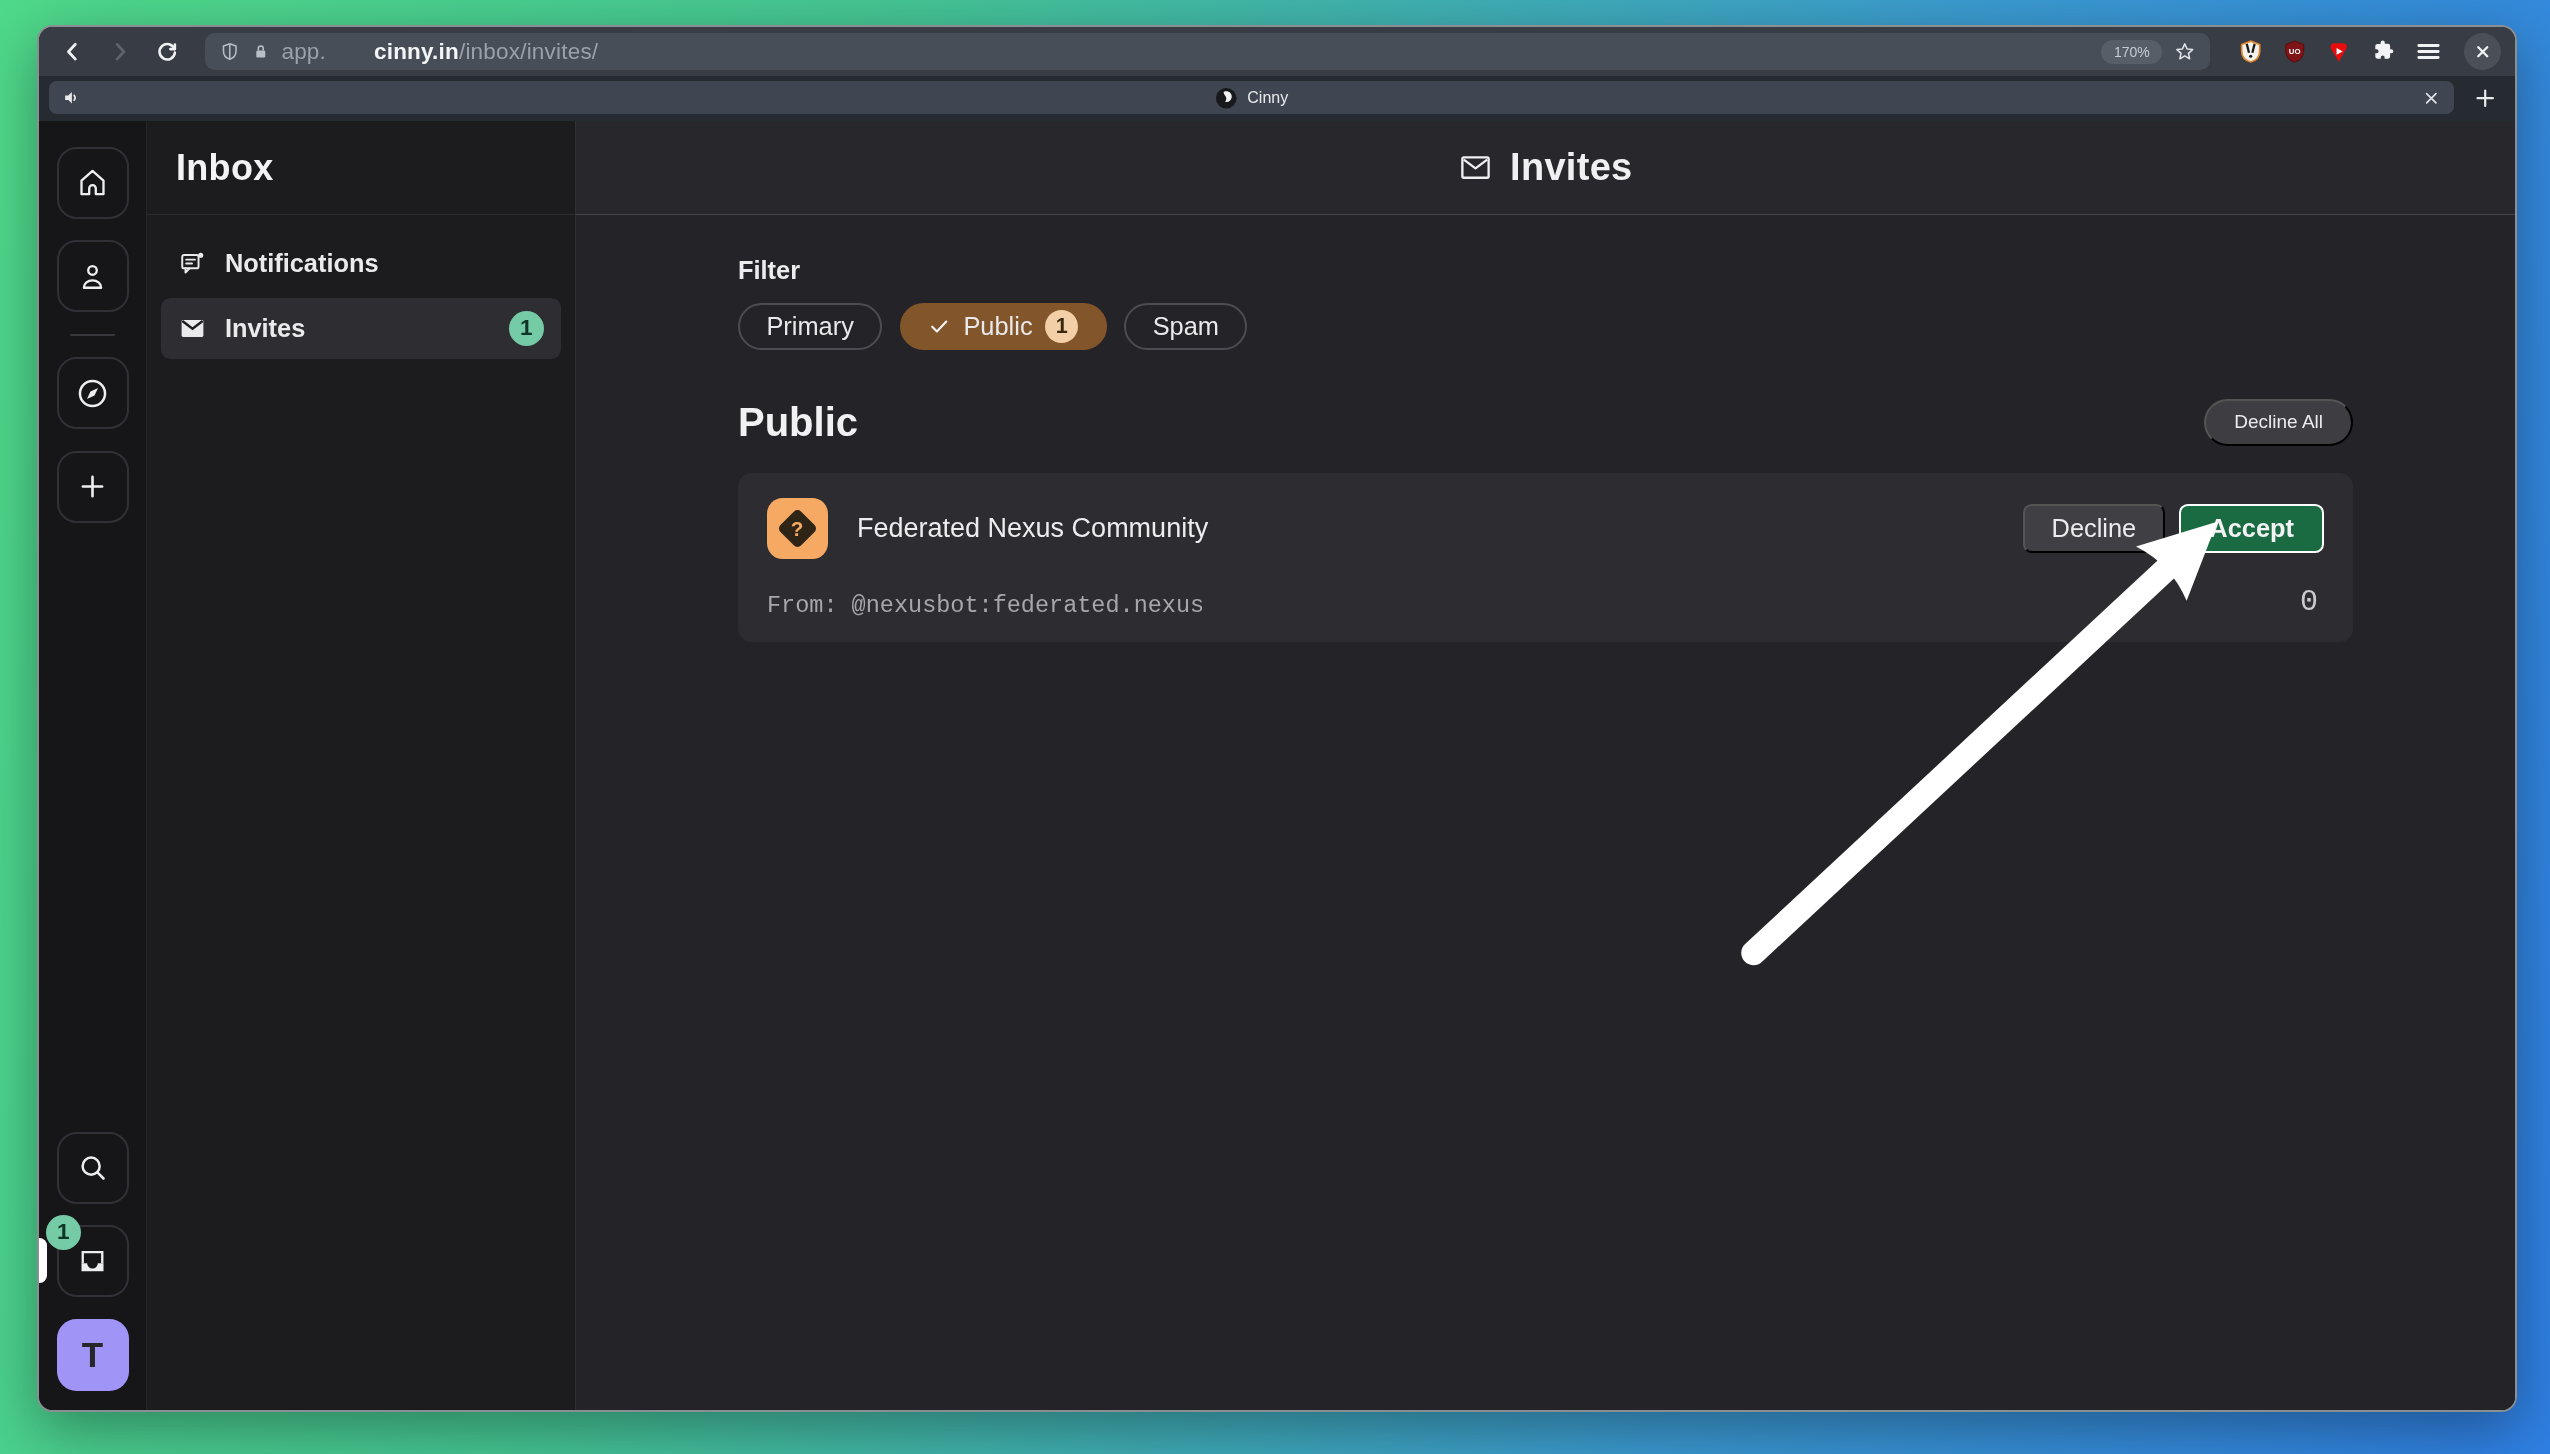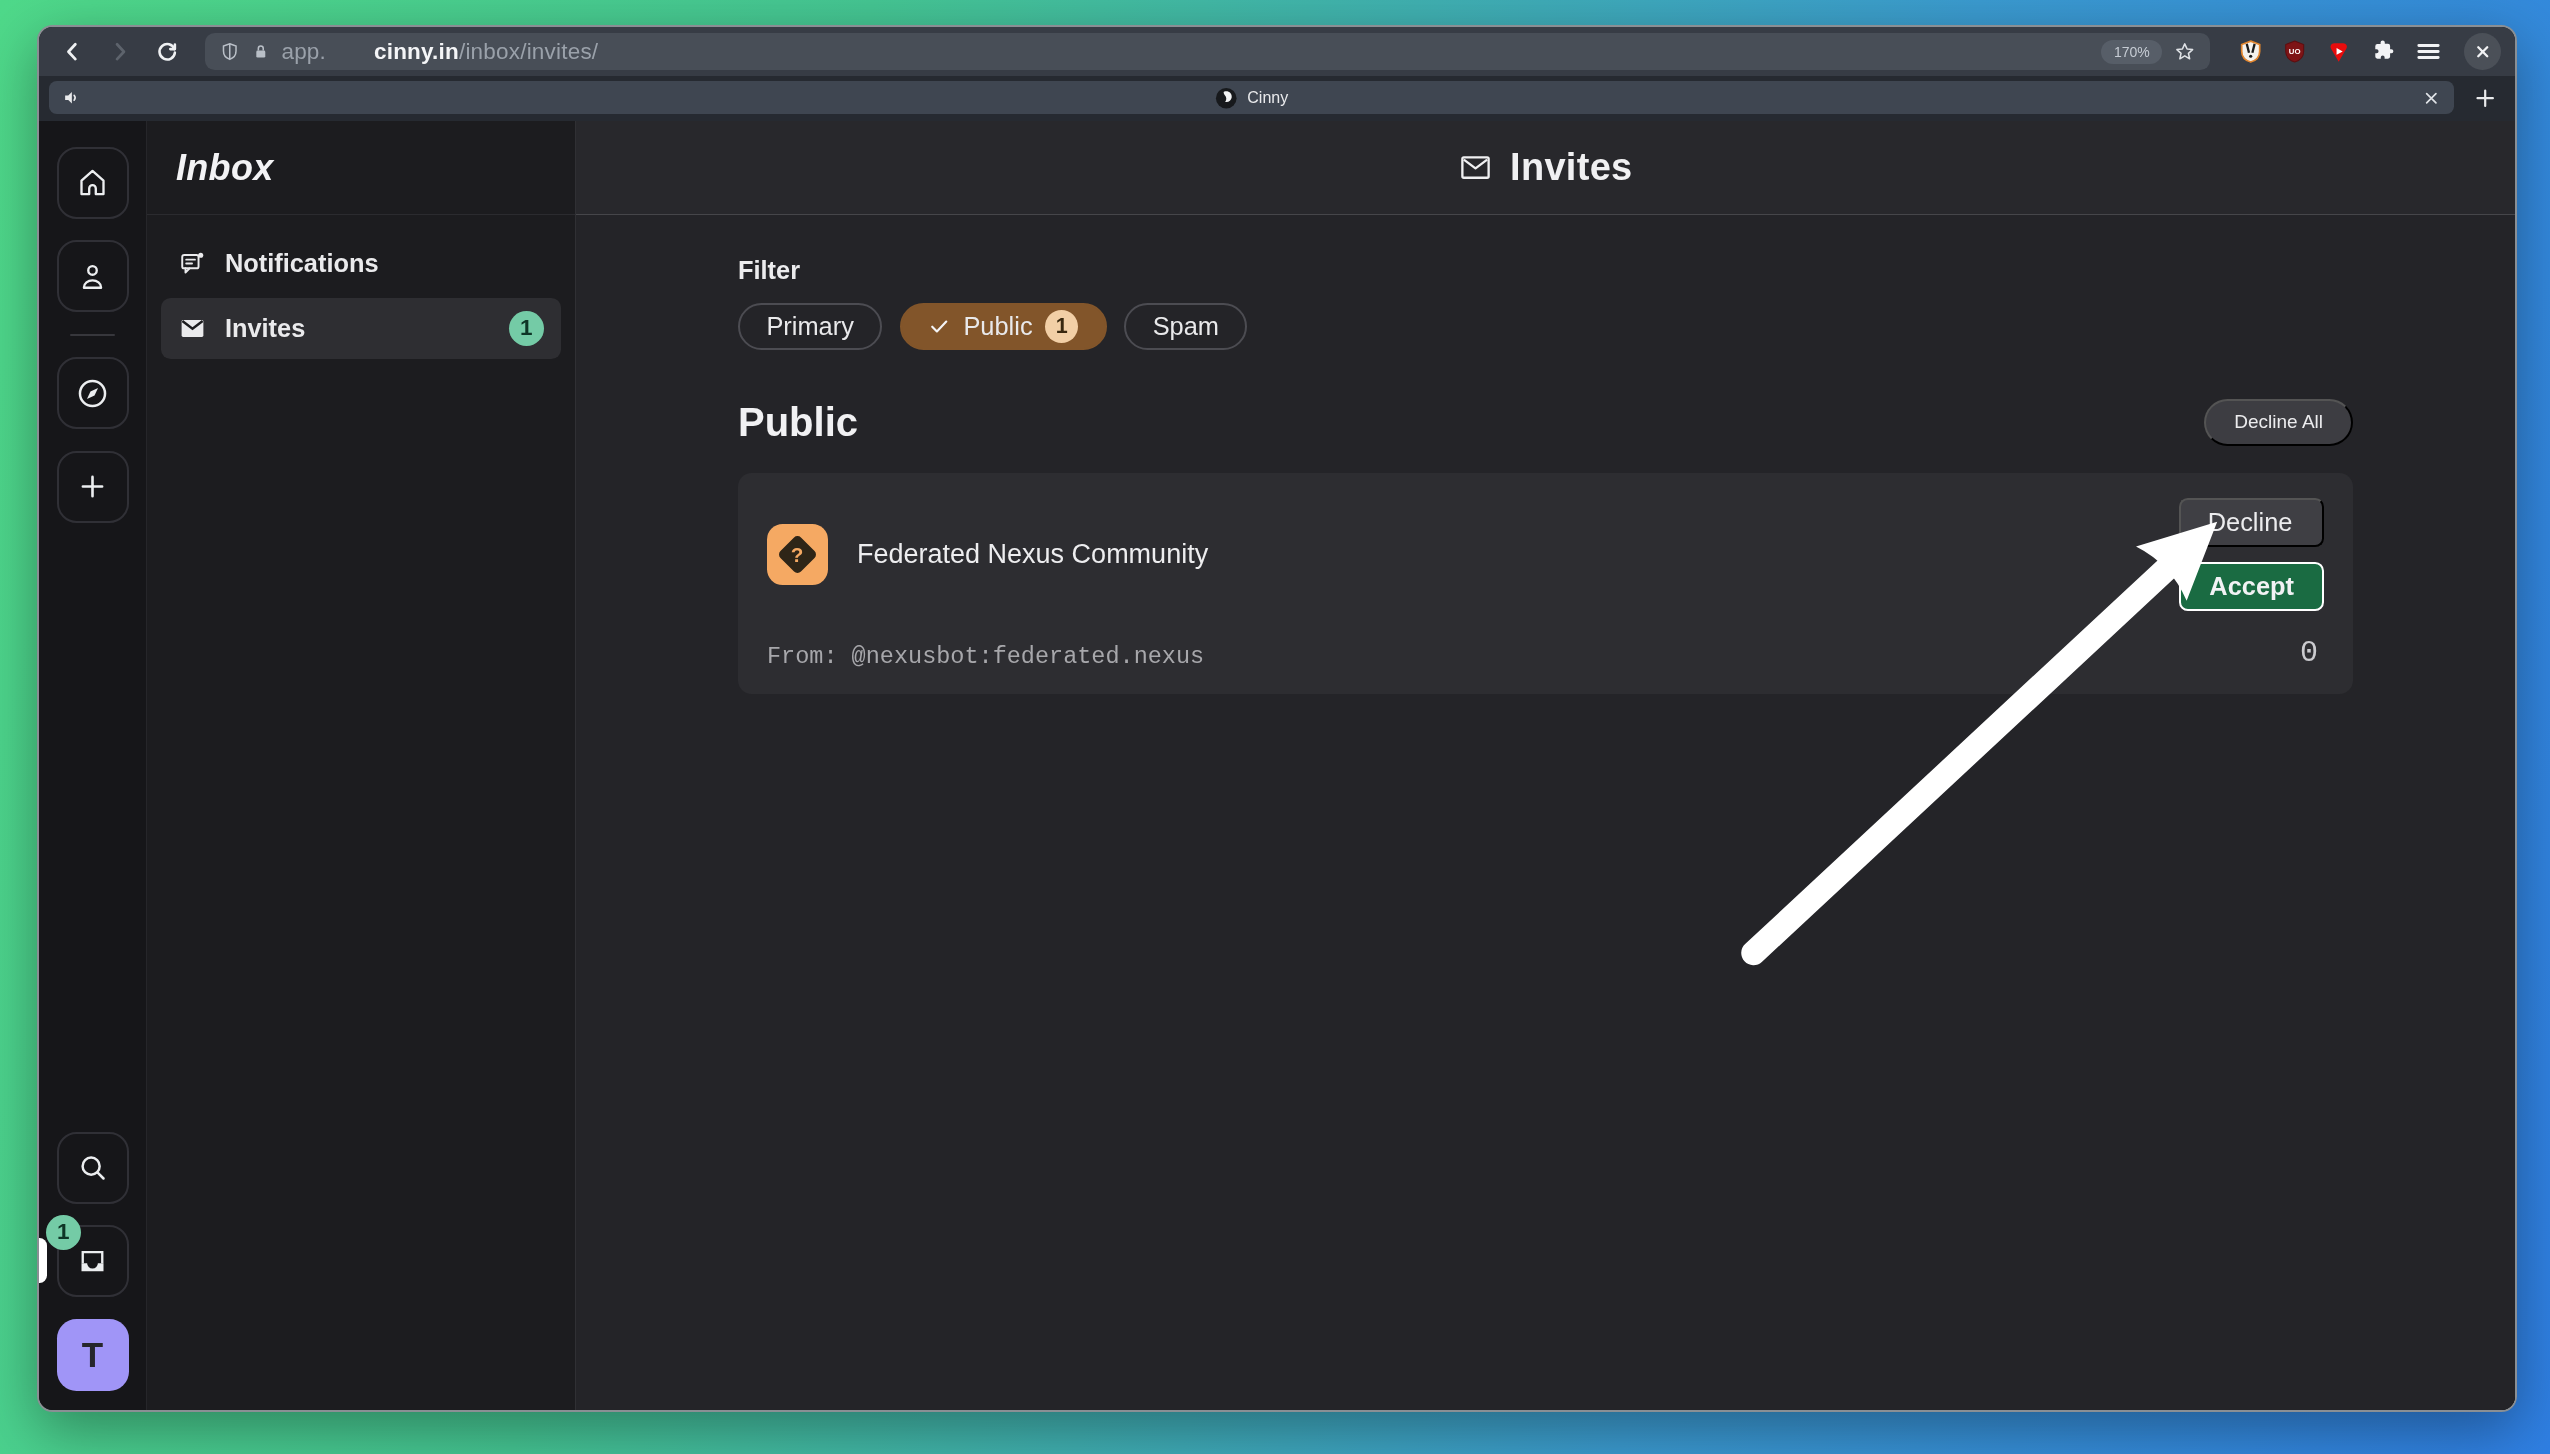--- a/index.html
+++ b/index.html
@@ -43,21 +43,21 @@
 
   .rail { width:108px; flex:none; display:flex; flex-direction:column; align-items:center; padding:25.4px 0 19.6px; gap:21.5px; border-right:1px solid #26262a; }
   .rail-btn { width:72px; height:72px; border-radius:19.6px; border:2px solid #303036; display:flex; align-items:center; justify-content:center; color:#eceef0; position:relative; background:transparent; }
   .rail-divider { width:45px; height:2px; background:#37373c; border-radius:1px; }
   .rail-bottom-start { margin-top:auto; }
   .rail-badge { position:absolute; top:-12.7px; left:-12.7px; width:35px; height:35px; border-radius:50%; background:#74cba6; color:#0e3526; font-size:22.5px; font-weight:700; display:flex; align-items:center; justify-content:center; }
   .avatar-btn { width:72px; height:72px; border-radius:19.6px; background:#a095f7; display:flex; align-items:center; justify-content:center; font-size:35px; font-weight:700; color:#26262b; }
   .indicator-pill { position:absolute; left:-6.9px; bottom:127px; width:14.7px; height:45px; border-radius:8.8px; background:#ffffff; z-index:5; }
 
   .panel { width:429px; flex:none; background:#1c1c1f; border-right:1px solid #303034; display:flex; flex-direction:column; }
-  .panel-header { height:94px; flex:none; border-bottom:1px solid #2b2b2f; display:flex; align-items:center; padding:0 29px;font-style:italic; }
+  .panel-header { height:94px; flex:none; border-bottom:1px solid #2b2b2f; display:flex; align-items:center; padding:0 29px; }
   .panel-title { font-size:36px; font-weight:700; color:#f3f3f5; letter-spacing:0.3px; }
   .panel-body { padding:17.6px 13.7px; display:flex; flex-direction:column; gap:3.9px; }
   .panel-item { height:61px; border-radius:9.8px; display:flex; align-items:center; gap:17.6px; padding:0 17.6px; color:#eaeaec; font-size:25.4px; font-weight:600; }
   .panel-item.selected { background:#2e2e32; }
   .count-badge { margin-left:auto; width:35px; height:35px; border-radius:50%; background:#74cba6; color:#0e3526; font-size:22.5px; font-weight:700; display:flex; align-items:center; justify-content:center; }
 
   .main { flex:1; display:flex; flex-direction:column; min-width:0; }
   .main-header { height:94px; flex:none; background:#28282c; border-bottom:1px solid #46464a; display:flex; align-items:center; justify-content:center; gap:16.6px; color:#f0f0f2; }
   .main-title { font-size:38px; font-weight:700; letter-spacing:0.3px; }
   .content { flex:1; background:#242428; padding:41px 162px; min-height:0; }
@@ -71,21 +71,21 @@
   .section-row { margin-top:49px; display:flex; align-items:center; justify-content:space-between; }
   .section-title { font-size:40px; font-weight:700; color:#f1f1f3; }
   .pill-btn { height:47px; border-radius:23.5px; padding:0 28px; background:#3d3d42; color:#ececee; font-size:19px; display:inline-flex; align-items:center; }
 
   .invite-card { margin-top:27px; background:#2d2d31; border-radius:13.7px; padding:25.4px 29px 23.5px; }
   .card-top { display:flex; align-items:center; }
   .room-avatar { width:61px; height:61px; border-radius:15.7px; background:#f5a963; display:flex; align-items:center; justify-content:center; flex:none; }
   .room-diamond { width:29px; height:29px; background:#2e2517; border-radius:4.9px; transform:rotate(45deg); display:flex; align-items:center; justify-content:center; }
   .room-diamond span { transform:rotate(-45deg); color:#f5a963; font-size:20.6px; font-weight:700; }
   .room-name { margin-left:29px; font-size:27px; color:#ededef; }
-  .card-btns { margin-left:auto; display:flex; gap:14.7px;flex-direction:column; }
+  .card-btns { margin-left:auto; display:flex; gap:14.7px; }
   .btn-decline { height:49px; border-radius:8.8px; padding:0 26.4px; background:#3f3f44; color:#ececee; font-size:25.4px; display:inline-flex; align-items:center; }
   .btn-accept { height:49px; border-radius:8.8px; padding:0 28px; background:#1a6b42; border:2px solid #ffffff; color:#f2f2f4; font-size:25.4px; font-weight:600; display:inline-flex; align-items:center; }
   .card-bottom { margin-top:25.4px; display:flex; align-items:flex-end; justify-content:space-between;font-family:Liberation Mono, monospace; }
   .from-text { font-size:23.5px; color:#a7a7ab; }
   .invite-count { font-size:30px; color:#cbcbcf; padding-right:5.9px; }
 
   .annotation { position:absolute; inset:0; width:2550px; height:1454px; pointer-events:none; z-index:60; }
 
   svg { display:block; }
 </style>

